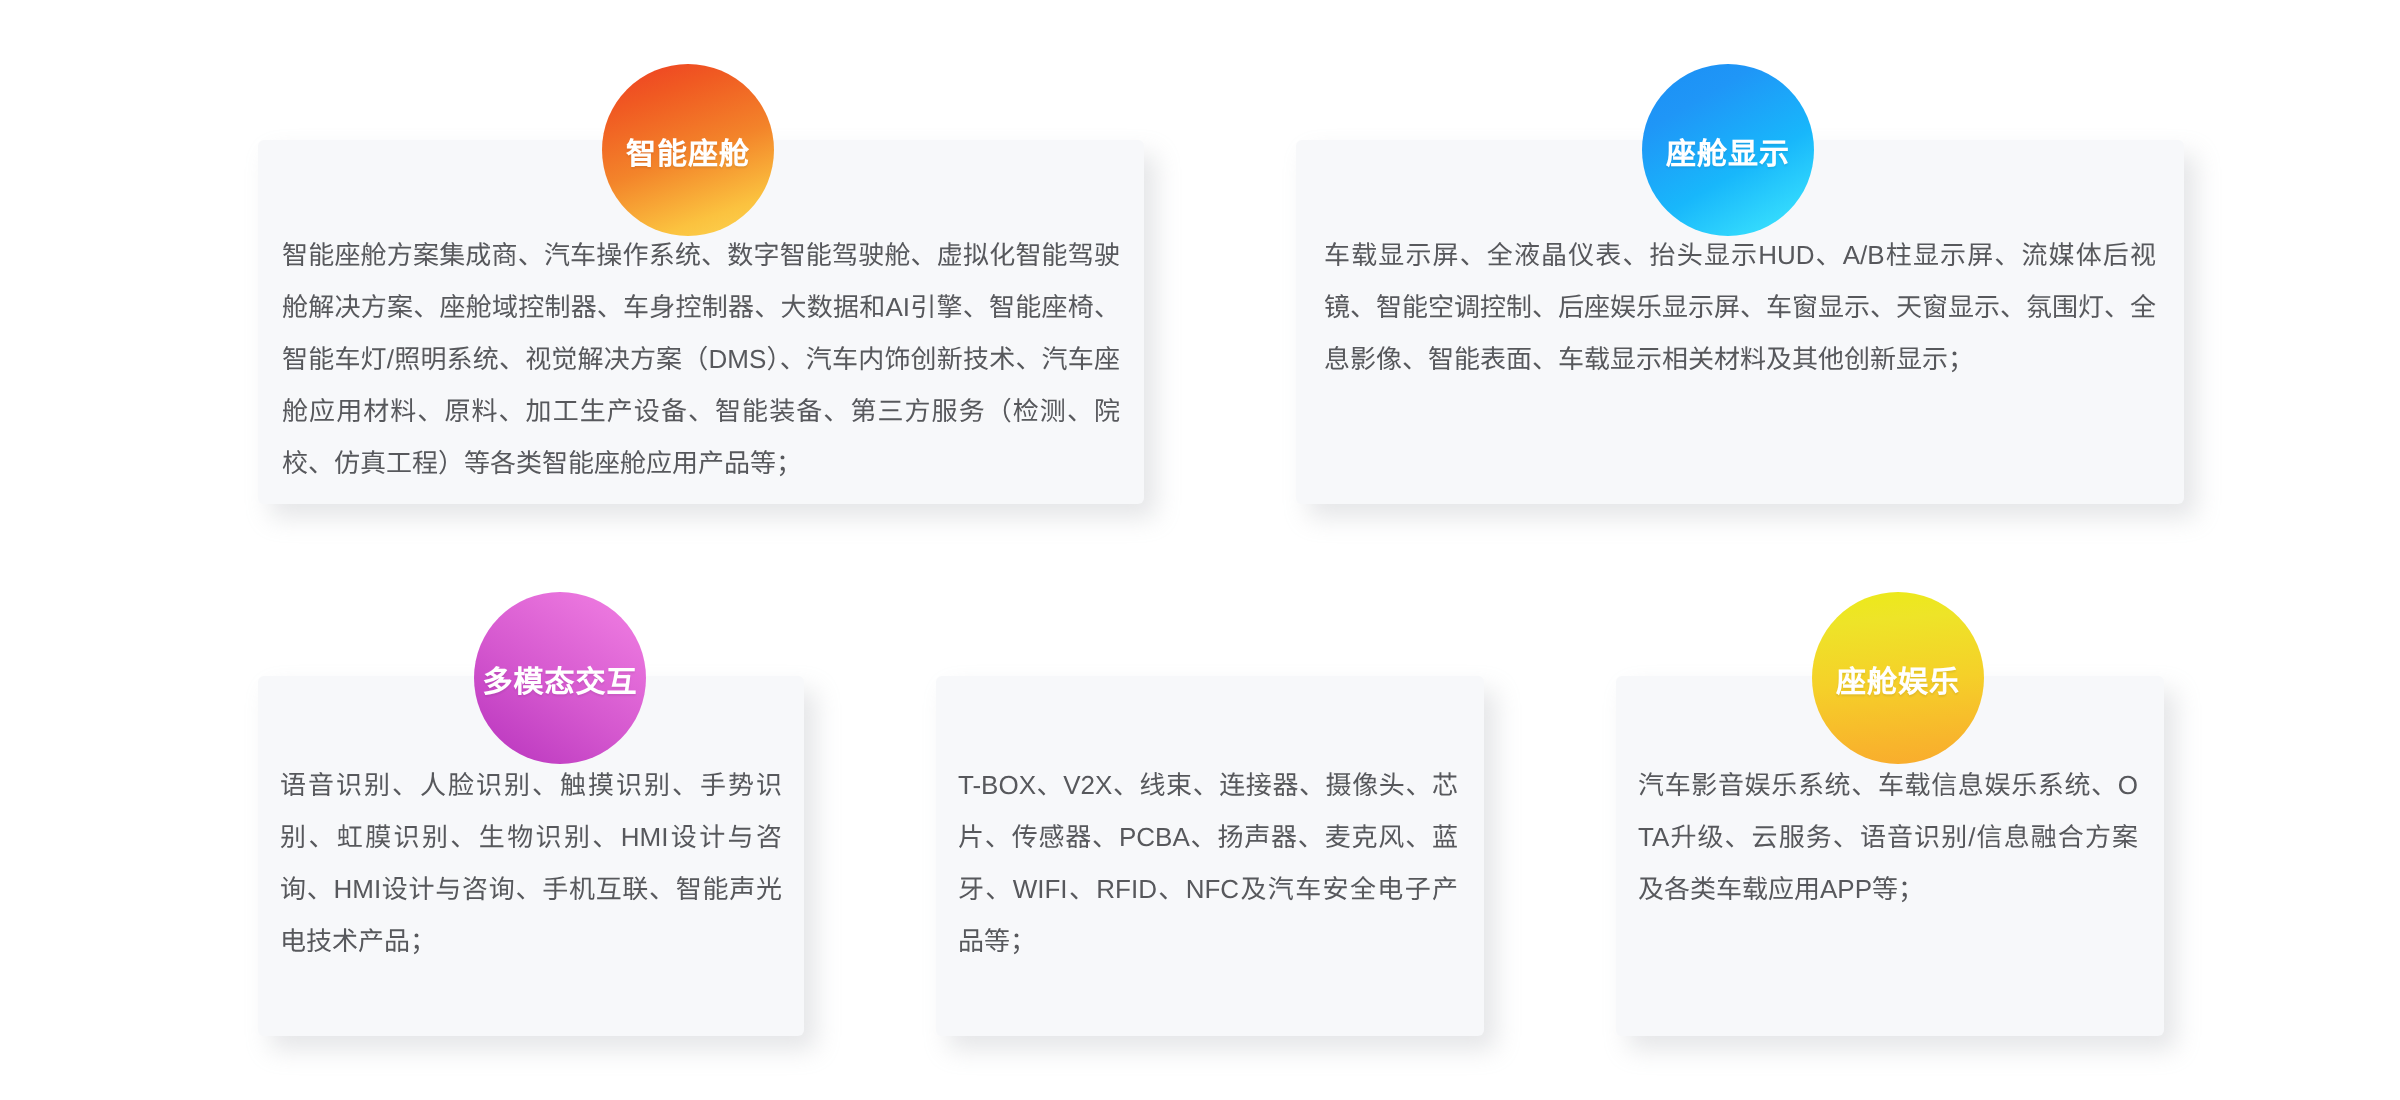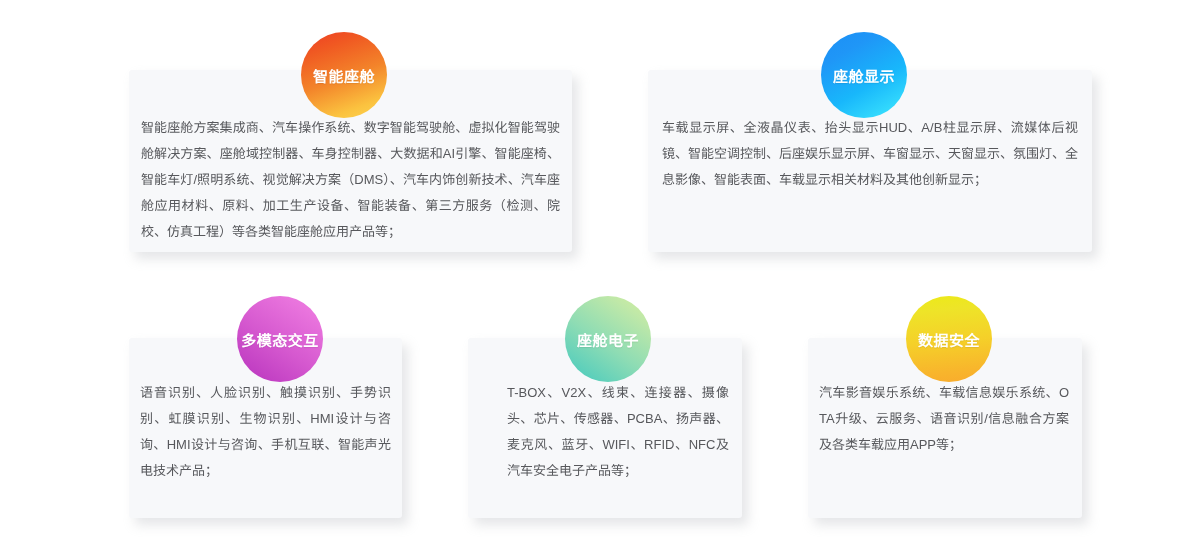--- a/index.html
+++ b/index.html
@@ -78,21 +78,21 @@
   #card-2 { left: 648px; top: 70px;  width: 444px; height: 182px; }
   #card-2 .card-body { left: 14px; right: 14px; top: 45px; }
   #badge-2 { left: 821px; top: 32px; }
 
   
   #card-3 { left: 129px; top: 338px; width: 273px; height: 180px; }
   #card-3 .card-body { left: 11px; right: 11px; top: 42px; }
   #badge-3 { left: 225px; top: 296px; margin-left: 12px; }
 
   #card-4 { left: 468px; top: 338px; width: 274px; height: 180px; }
-  #card-4 .card-body { left: 11px; right: 13px; top: 42px; margin-left: 28px; }
+  #card-4 .card-body { left: 11px; right: 13px; top: 42px; }
   #badge-4 { left: 565px; top: 296px; }
 
   #card-5 { left: 808px; top: 338px; width: 274px; height: 180px; }
   #card-5 .card-body { left: 11px; right: 13px; top: 42px; }
   #badge-5 { left: 906px; top: 296px; }
 </style>
 </head>
 <body>
 
 <div id="board">
@@ -114,24 +114,21 @@
   <div class="card" id="card-3">
     <div class="card-body">语音识别、人脸识别、触摸识别、手势识别、虹膜识别、生物识别、HMI设计与咨询、HMI设计与咨询、手机互联、智能声光电技术产品；</div>
   </div>
   <div class="badge g-purple" id="badge-3">
     <span class="badge-label">多模态交互</span>
   </div>
 
   <div class="card" id="card-4">
     <div class="card-body">T-BOX、V2X、线束、连接器、摄像头、芯片、传感器、PCBA、扬声器、麦克风、蓝牙、WIFI、RFID、NFC及汽车安全电子产品等；</div>
   </div>
-  <div class="badge g-green" id="badge-4">
-    <span class="badge-label">座舱电子</span>
-  </div>
 
   <div class="card" id="card-5">
     <div class="card-body">汽车影音娱乐系统、车载信息娱乐系统、OTA升级、云服务、语音识别/信息融合方案及各类车载应用APP等；</div>
   </div>
   <div class="badge g-yellow" id="badge-5">
-    <span class="badge-label">数据安全</span>
+    <span class="badge-label">座舱娱乐</span>
   </div>
 
 </div>
 
 </body></html>

